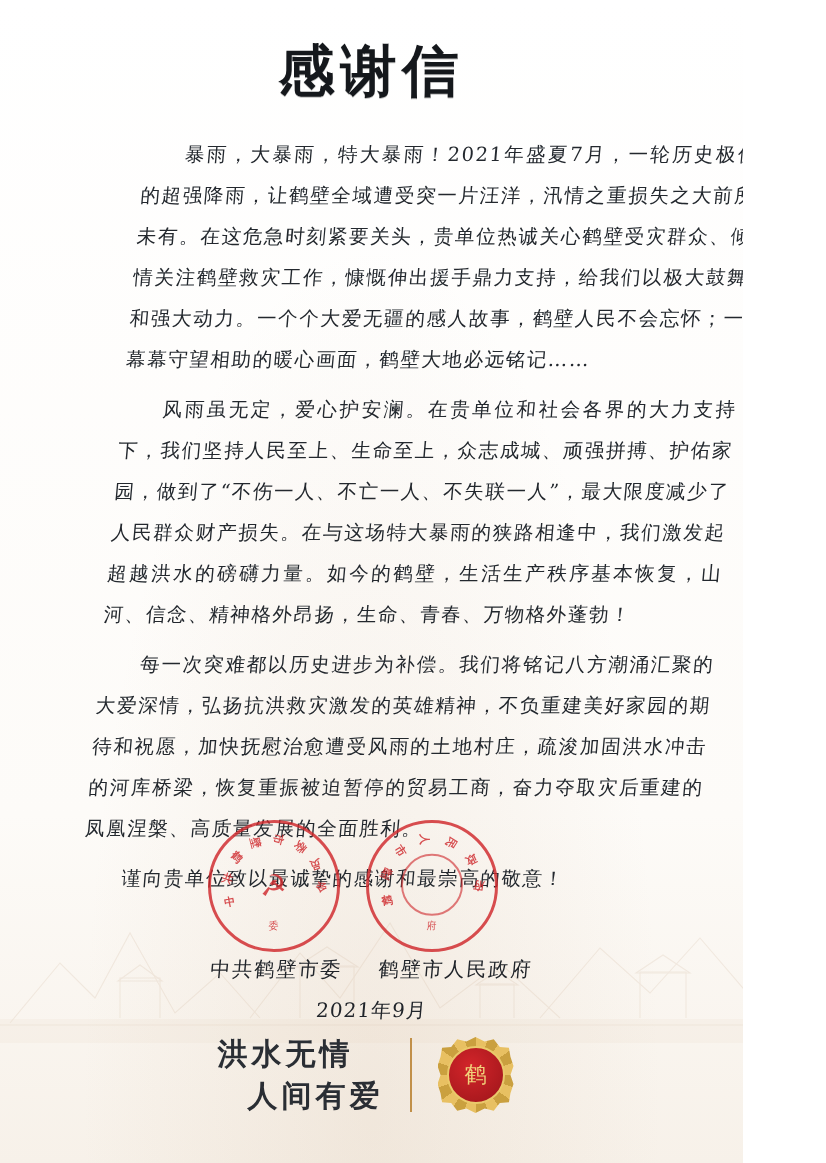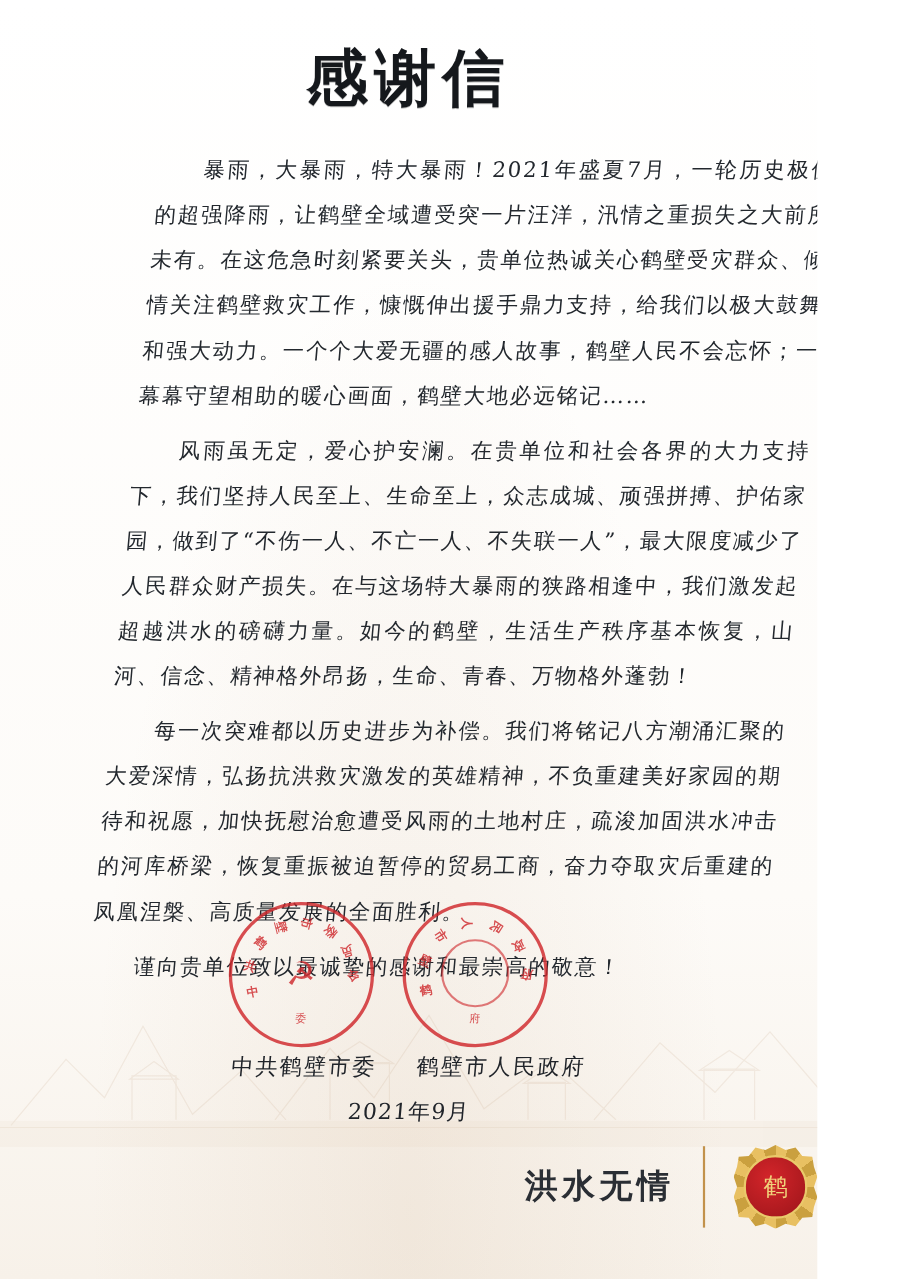--- a/index.html
+++ b/index.html
@@ -144,25 +144,25 @@
     margin-top: 14px;
     font-family: "DejaVu Serif", serif;
     font-size: 20px;
     letter-spacing: 1px;
     color: #20242a;
     transform: skewX(-5deg);
   }
   .footer {
     position: absolute;
     left: 0;
-    right: 0;
+    right: 12px;
     bottom: 46px;
     display: flex;
     align-items: center;
-    justify-content: flex-end;
+    justify-content: center;
     gap: 26px;
   }
   .slogan {
     font-family: "DejaVu Serif", serif;
     font-size: 30px;
     font-weight: bold;
     line-height: 42px;
     color: #2a2e34;
     letter-spacing: 4px;
     text-align: left;
@@ -281,20 +281,21 @@
     <div class="signers">
       <span>中共鹤壁市委</span>
       <span>鹤壁市人民政府</span>
     </div>
     <div class="sign-date">2021年9月</div>
   </div>
 
   <div class="footer">
     <div class="slogan">
       <div class="l1">洪水无情</div>
+      <div class="l2">人间有爱</div>
     </div>
     <div class="divider"></div>
     <div class="badge">
       <div class="gear"></div>
       <div class="inner">鹤</div>
     </div>
   </div>
 
 </div>
 

